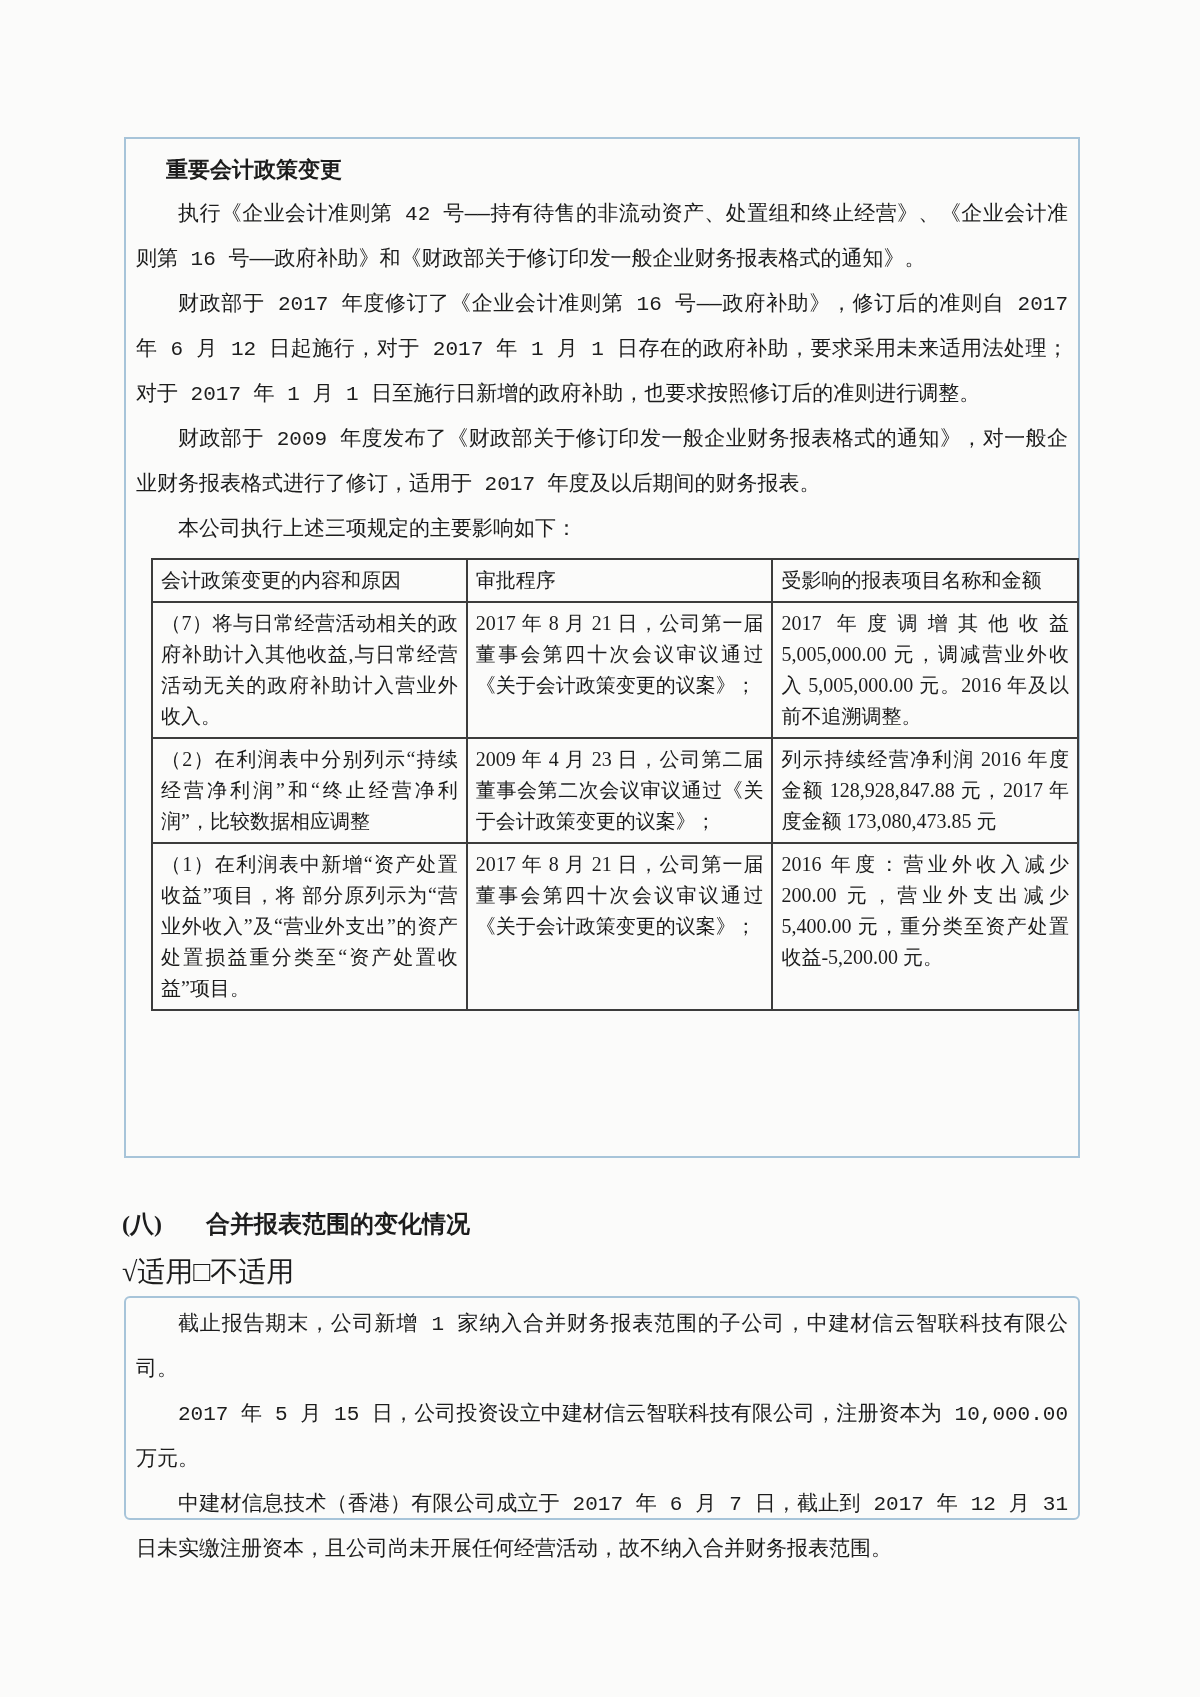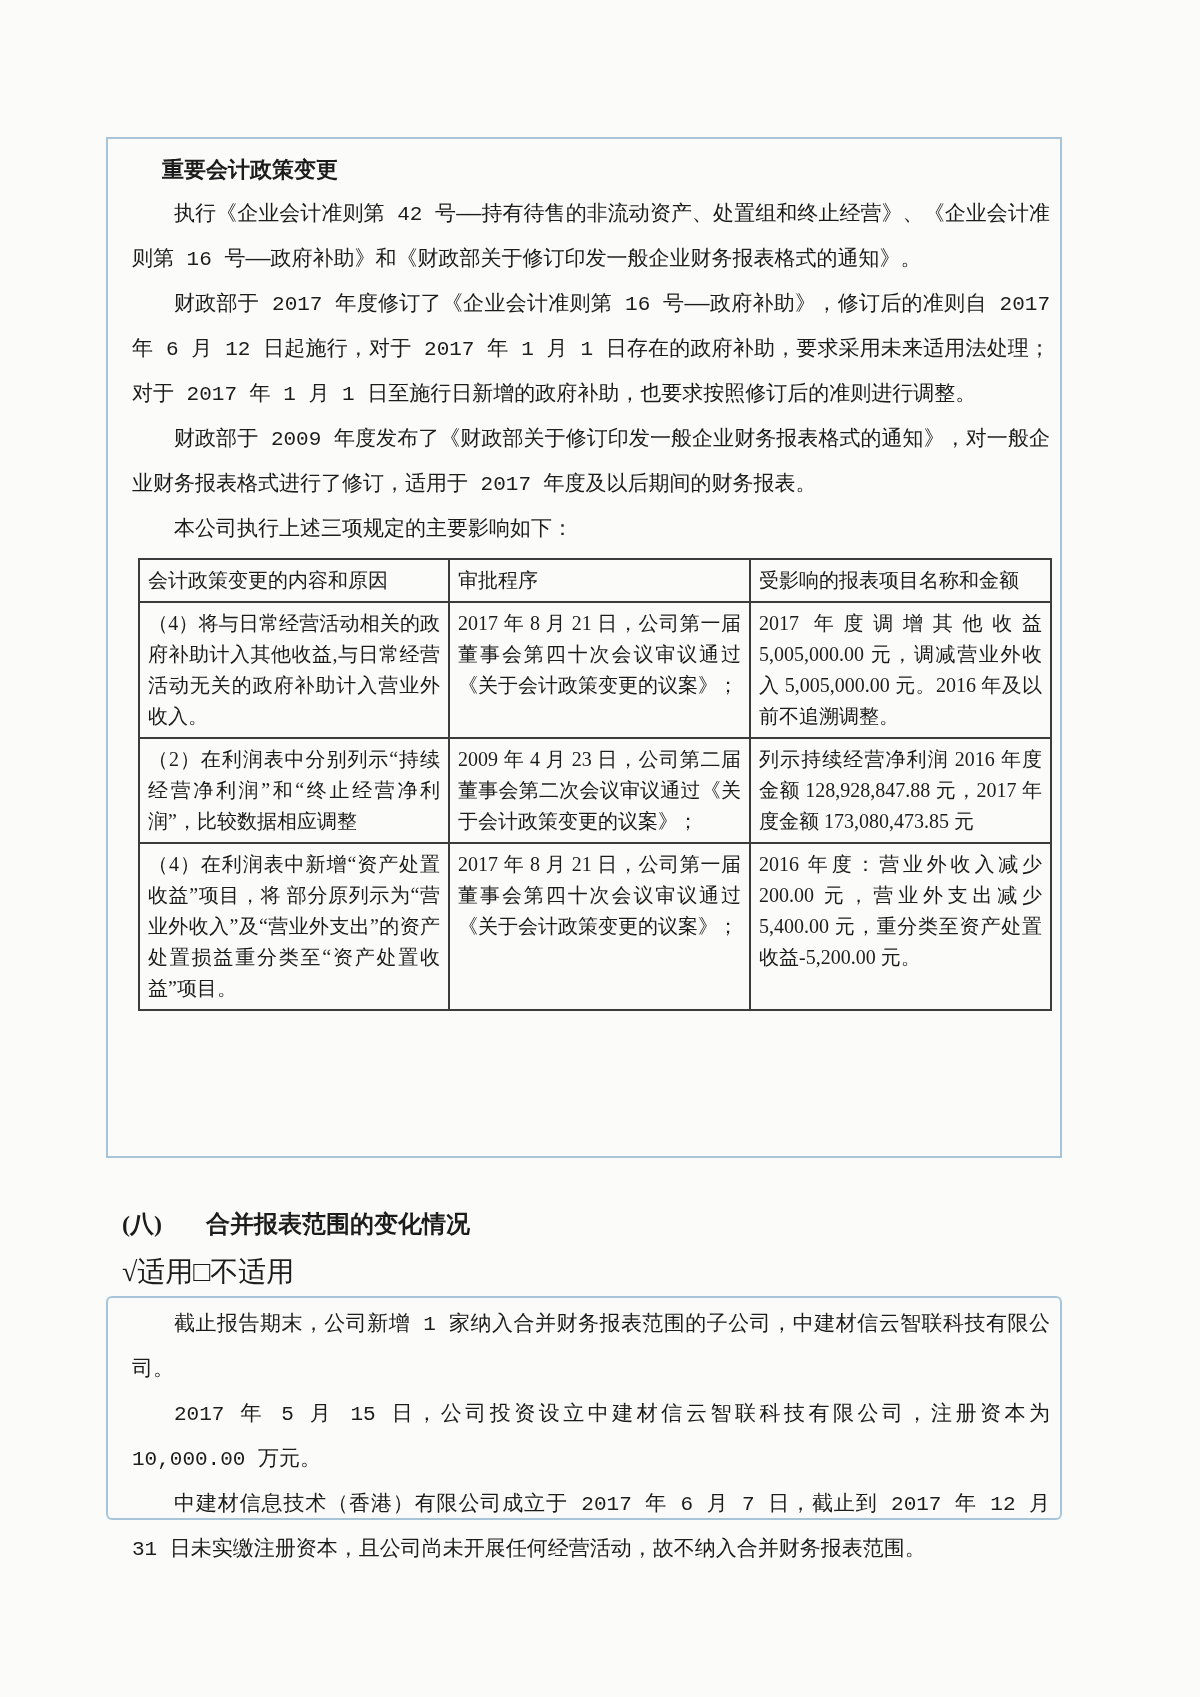--- a/index.html
+++ b/index.html
@@ -11,26 +11,26 @@
     position: relative;
     width: 1200px;
     height: 1697px;
     background: #fbfbfa;
     font-family: "Liberation Serif", "DejaVu Serif", serif;
     color: #1c1c1c;
   }
   
   .frame {
     position: absolute;
-    left: 106px;
+    left: 124px;
     width: 956px;
     border: 2px solid #a7c4d9;
     background: #fbfbfa;
     box-sizing: border-box;
-    padding: 8px 10px 0 24px;
+    padding: 8px 10px 0 10px;
   }
   .frame-top { top: 137px; height: 1021px; }
   .frame-bottom { top: 1296px; height: 224px; padding-top: 4px; border-radius: 6px; }
 
   .box-title {
     font-size: 22px;
     font-weight: bold;
     line-height: 45px;
     margin: 0;
     text-indent: 30px;
@@ -40,21 +40,21 @@
     line-height: 45px;
     margin: 0;
     text-indent: 2em;
     text-align: justify;
     font-family: Liberation Mono, monospace;
   }
 
   table.impact {
     border-collapse: collapse;
     width: calc(100% - 4px);
-    margin: 6px 2px 0 6px;
+    margin: 6px 2px 0 15px;
     table-layout: fixed;
   }
   table.impact th, table.impact td {
     border: 2px solid #3c3c3c;
     font-size: 20px;
     line-height: 31px;
     font-weight: normal;
     vertical-align: top;
     text-align: left;
     padding: 5px 8px;
@@ -102,31 +102,31 @@
           <col class="col2">
           <col class="col3">
       </colgroup>
       <tbody>
         <tr>
           <th>会计政策变更的内容和原因</th>
           <th>审批程序</th>
           <th>受影响的报表项目名称和金额</th>
         </tr>
         <tr>
-          <td>（4）将与日常经营活动相关的政府补助计入其他收益,与日常经营活动无关的政府补助计入营业外收入。</td>
+          <td>（7）将与日常经营活动相关的政府补助计入其他收益,与日常经营活动无关的政府补助计入营业外收入。</td>
           <td>2017 年 8 月 21 日，公司第一届董事会第四十次会议审议通过《关于会计政策变更的议案》；</td>
           <td>2017 年度调增其他收益 5,005,000.00 元，调减营业外收入 5,005,000.00 元。2016 年及以前不追溯调整。</td>
         </tr>
         <tr>
           <td>（2）在利润表中分别列示“持续经营净利润”和“终止经营净利润”，比较数据相应调整</td>
           <td>2009 年 4 月 23 日，公司第二届董事会第二次会议审议通过《关于会计政策变更的议案》；</td>
           <td>列示持续经营净利润 2016 年度金额 128,928,847.88 元，2017 年度金额 173,080,473.85 元</td>
         </tr>
         <tr>
-          <td>（4）在利润表中新增“资产处置收益”项目，将 部分原列示为“营业外收入”及“营业外支出”的资产处置损益重分类至“资产处置收益”项目。</td>
+          <td>（1）在利润表中新增“资产处置收益”项目，将 部分原列示为“营业外收入”及“营业外支出”的资产处置损益重分类至“资产处置收益”项目。</td>
           <td>2017 年 8 月 21 日，公司第一届董事会第四十次会议审议通过《关于会计政策变更的议案》；</td>
           <td>2016 年度：营业外收入减少 200.00 元，营业外支出减少 5,400.00 元，重分类至资产处置收益-5,200.00 元。</td>
         </tr>
       </tbody>
     </table>
   </div>
 
   <div class="section-heading">
     <span class="sec-number">(八)</span><span class="sec-title">合并报表范围的变化情况</span>
   </div>

